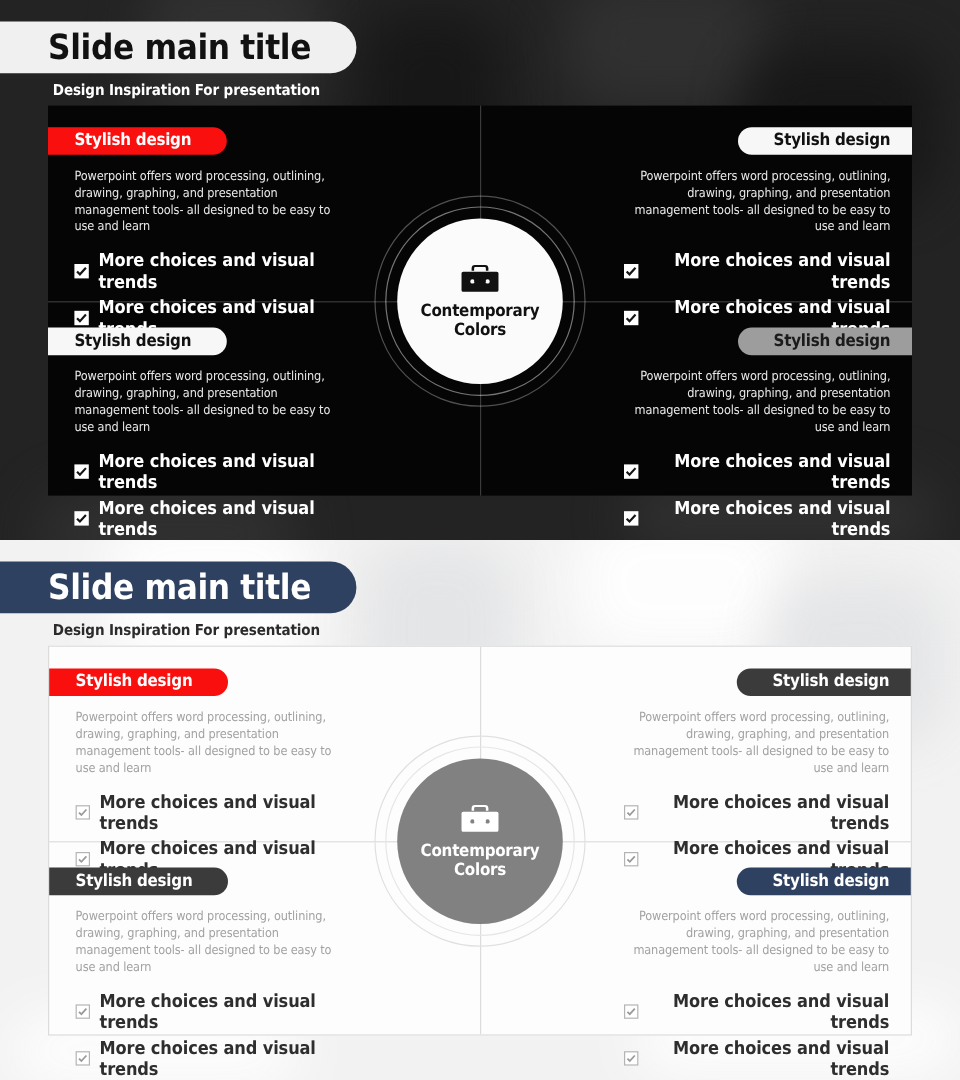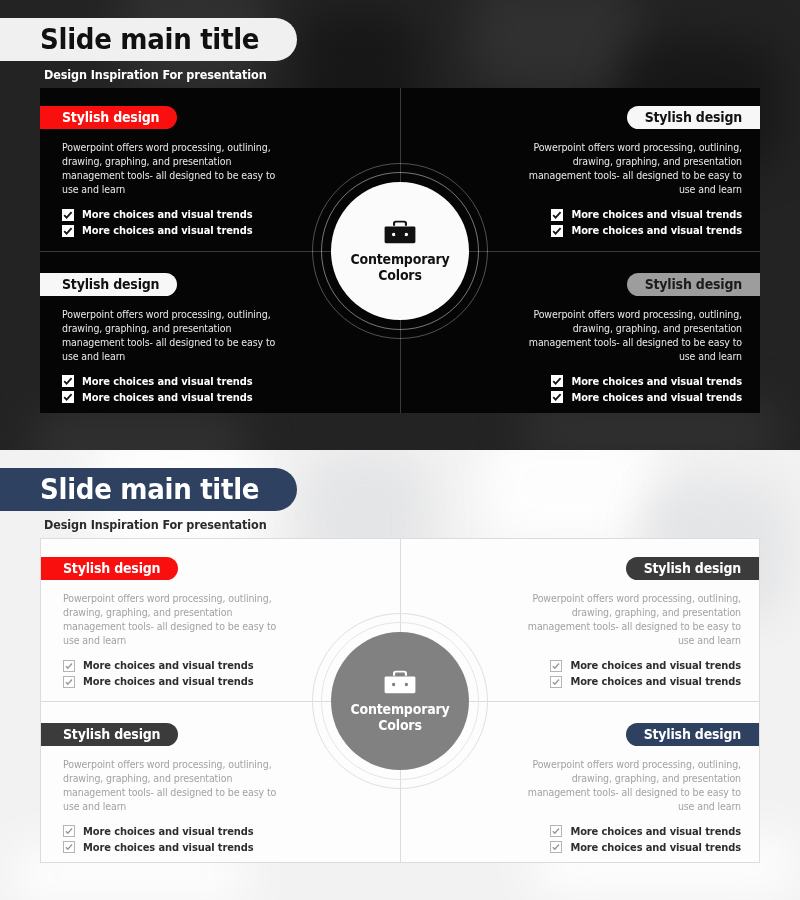--- a/index.html
+++ b/index.html
@@ -53,21 +53,21 @@
   
   .quad{position:absolute;width:50%;height:50%;box-sizing:border-box;}
   .q-tl{left:0;top:0;padding:18px 120px 0 22px;}
   .q-tr{left:50%;top:0;padding:18px 18px 0 120px;text-align:right;}
   .q-bl{left:0;top:50%;padding:22px 120px 0 22px;}
   .q-br{left:50%;top:50%;padding:22px 18px 0 120px;text-align:right;}
 
   .badge{
     display:inline-block;height:23px;line-height:23px;
     font-size:14px;font-weight:bold;letter-spacing:-.2px;
-    padding:0 18px;
+    padding:0 30px;
   }
   .q-tl .badge,.q-bl .badge{margin-left:-22px;padding-left:22px;border-radius:0 14px 14px 0;}
   .q-tr .badge,.q-br .badge{margin-right:-18px;padding-right:18px;border-radius:14px 0 0 14px;}
 
   .b-red{background:#fa0f0f;color:#fff;}
   .b-white{background:#f7f7f7;color:#111;}
   .b-gray{background:#9d9d9d;color:#1b1b1b;}
   .b-charcoal{background:#3b3b3b;color:#fff;}
   .b-navy{background:#2e4160;color:#fff;}
 
@@ -79,21 +79,21 @@
 
   .checks{margin-top:12px;}
   .chk-row{display:flex;align-items:center;gap:8px;margin-bottom:3px;}
   .q-tr .chk-row,.q-br .chk-row{justify-content:flex-end;}
   .cbox{width:12px;height:12px;flex:0 0 12px;box-sizing:border-box;}
   .dark .cbox{background:#ffffff;}
   .light .cbox{background:#ffffff;border:1px solid #b4b4b4;}
   .cbox svg{display:block;width:100%;height:100%;}
   .dark .cbox svg path{stroke:#151515;}
   .light .cbox svg path{stroke:#9a9a9a;}
-  .chk-lbl{font-size:11px;font-weight:bold;letter-spacing:-.1px;}
+  .chk-lbl{font-size:15px;font-weight:bold;letter-spacing:-.1px;}
   .dark .chk-lbl{color:#ffffff;}
   .light .chk-lbl{color:#2e2e2e;}
 
   
   .hub{position:absolute;left:50%;top:50%;transform:translate(-50%,-50%);
        width:176px;height:176px;}
   .ring{position:absolute;border-radius:50%;box-sizing:border-box;}
   .ring.r1{inset:0;border:1px solid rgba(255,255,255,.30);}
   .ring.r2{inset:9px;border:1px solid rgba(255,255,255,.45);}
   .light .ring.r1{border-color:#e0e0e0;}

